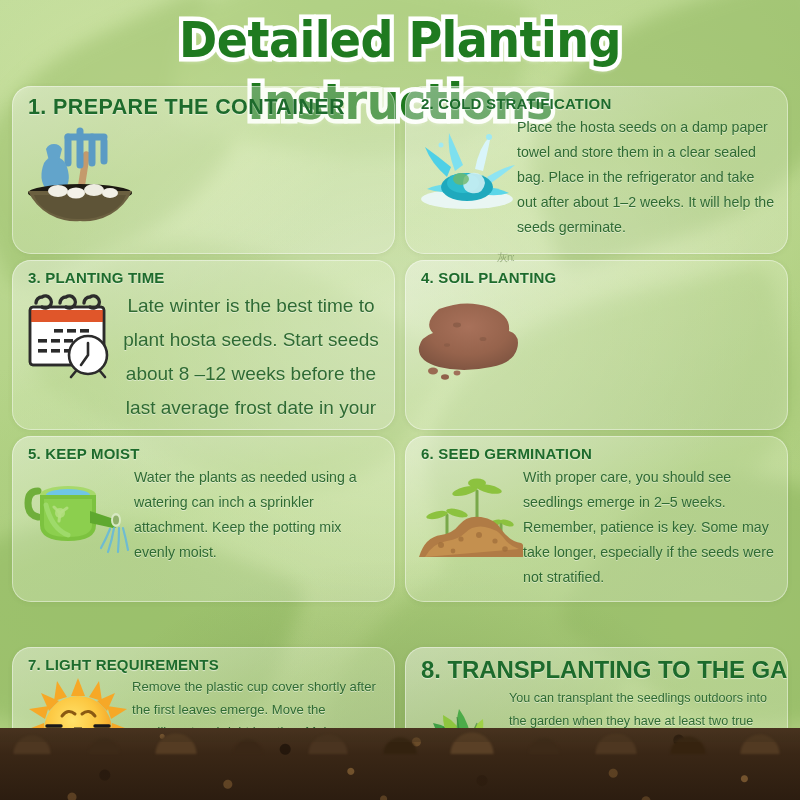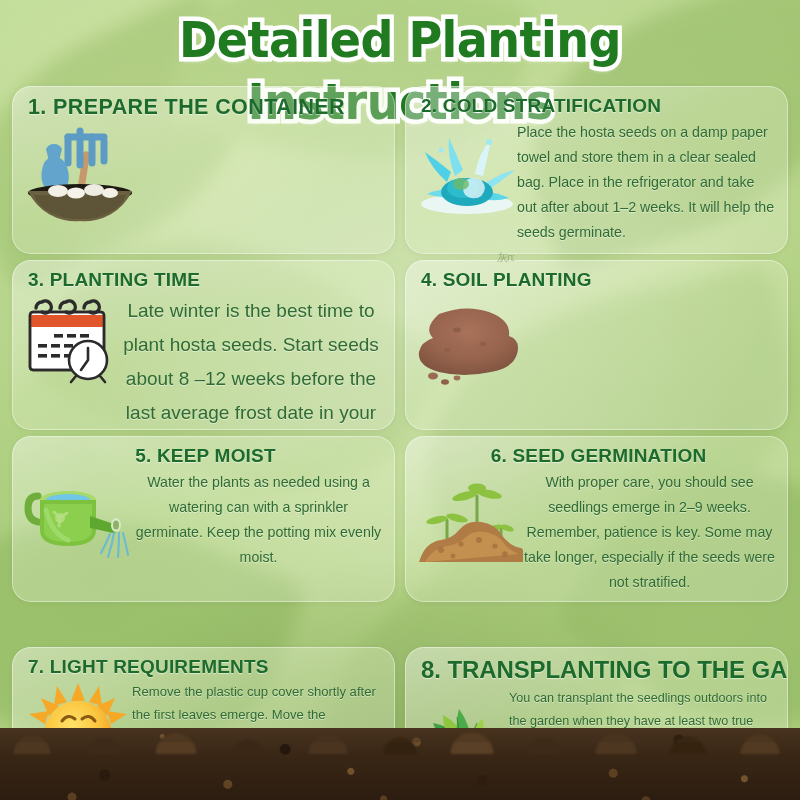--- a/index.html
+++ b/index.html
@@ -45,30 +45,30 @@
   .grid{position:absolute;left:12px;top:86px;width:717px;
     display:grid;grid-template-columns:383px 383px;column-gap:10px;row-gap:6px;}
   .card{
     position:relative;border-radius:19px;padding:8px 12px 10px 12px;
     background:linear-gradient(160deg,rgba(255,255,255,.42) 0%,rgba(236,248,216,.30) 45%,rgba(255,255,255,.22) 100%);
     box-shadow:0 0 0 1px rgba(255,255,255,.42) inset, 0 1px 5px rgba(90,120,50,.10);
     overflow:hidden;
   }
   .card.r1{height:150px;}
   .card.r2{height:152px;}
-  .card.r3{height:148px;text-align:center;}
+  .card.r3{height:148px;}
   .card.r4{height:148px;margin-top:39px;}
 
   .card-title{
     font-weight:bold;color:#1d6b2c;white-space:nowrap;
     text-shadow:0 1px 1px rgba(255,255,255,.55);
     margin:1px 0 3px 4px;
   }
   .t-lg{font-size:21.5px;letter-spacing:.4px;}
-  .t-md{font-size:19px;letter-spacing:.2px;}
+  .t-md{font-size:15px;letter-spacing:.2px;}
   .t-sm{font-size:24px;letter-spacing:-.1px;}
 
   .body-row{display:flex;align-items:flex-start;}
   .icon-slot{flex:0 0 auto;position:relative;}
   .card-text{
     color:#2f6b33;font-size:14.2px;line-height:25px;
     text-shadow:0 1px 0 rgba(255,255,255,.45);
     flex:1 1 auto;
   }
   .card-text.tight{font-size:13.1px;line-height:22.5px;}
@@ -269,21 +269,21 @@
             <g stroke="#63b8dd" stroke-width="2.2" stroke-linecap="round" opacity=".85">
               <path d="M90 63 q-2 12 -6 24"></path>
               <path d="M95 63 q0 12 -1 24"></path>
               <path d="M99 63 q3 11 5 22"></path>
               <path d="M86 64 q-4 10 -9 19"></path>
             </g>
             <circle cx="36" cy="48" r="5" fill="#b6e084" opacity=".8"></circle>
             <path d="M36 48 l-6 -6 M36 48 l7 -5 M36 48 l-1 8" stroke="#b6e084" stroke-width="3" stroke-linecap="round" opacity=".85"></path>
           </svg>
         </div>
-        <div class="card-text">Water the plants as needed using a watering can with a sprinkler germinate. Keep the potting mix evenly moist.</div>
+        <div class="card-text">Water the plants as needed using a watering can inch a sprinkler attachment. Keep the potting mix evenly moist.</div>
       </div>
     </div>
 
     <div class="card r3">
       <div class="card-title t-md">6. SEED GERMINATION</div>
       <div class="body-row">
         <div class="icon-slot" style="width:106px;height:100px;">
           <svg class="ico" width="106" height="100" viewBox="0 0 106 100">
             <g stroke="#79a84a" stroke-width="3" fill="none" stroke-linecap="round">
               <path d="M60 72 V26"></path>
@@ -304,21 +304,21 @@
             <g fill="#9c6a39" opacity=".65">
               <circle cx="24" cy="80" r="3"></circle>
                 <circle cx="44" cy="74" r="2.6"></circle>
                 <circle cx="62" cy="70" r="3"></circle>
               <circle cx="78" cy="76" r="2.6"></circle>
                 <circle cx="36" cy="86" r="2.4"></circle>
                 <circle cx="88" cy="84" r="2.8"></circle>
             </g>
           </svg>
         </div>
-        <div class="card-text">With proper care, you should see seedlings emerge in 2–9 weeks. Remember, patience is key. Some may take longer, especially if the seeds were not stratified.</div>
+        <div class="card-text">With proper care, you should see seedlings emerge in 2–5 weeks. Remember, patience is key. Some may take longer, especially if the seeds were not stratified.</div>
       </div>
     </div>
 
     <div class="card r4">
       <div class="card-title t-md">7. LIGHT REQUIREMENTS</div>
       <div class="body-row">
         <div class="icon-slot" style="width:108px;height:108px;">
           <svg class="ico" width="108" height="108" viewBox="0 0 108 108">
             <defs>
               <radialGradient id="sung" cx="42%" cy="36%" r="68%">

